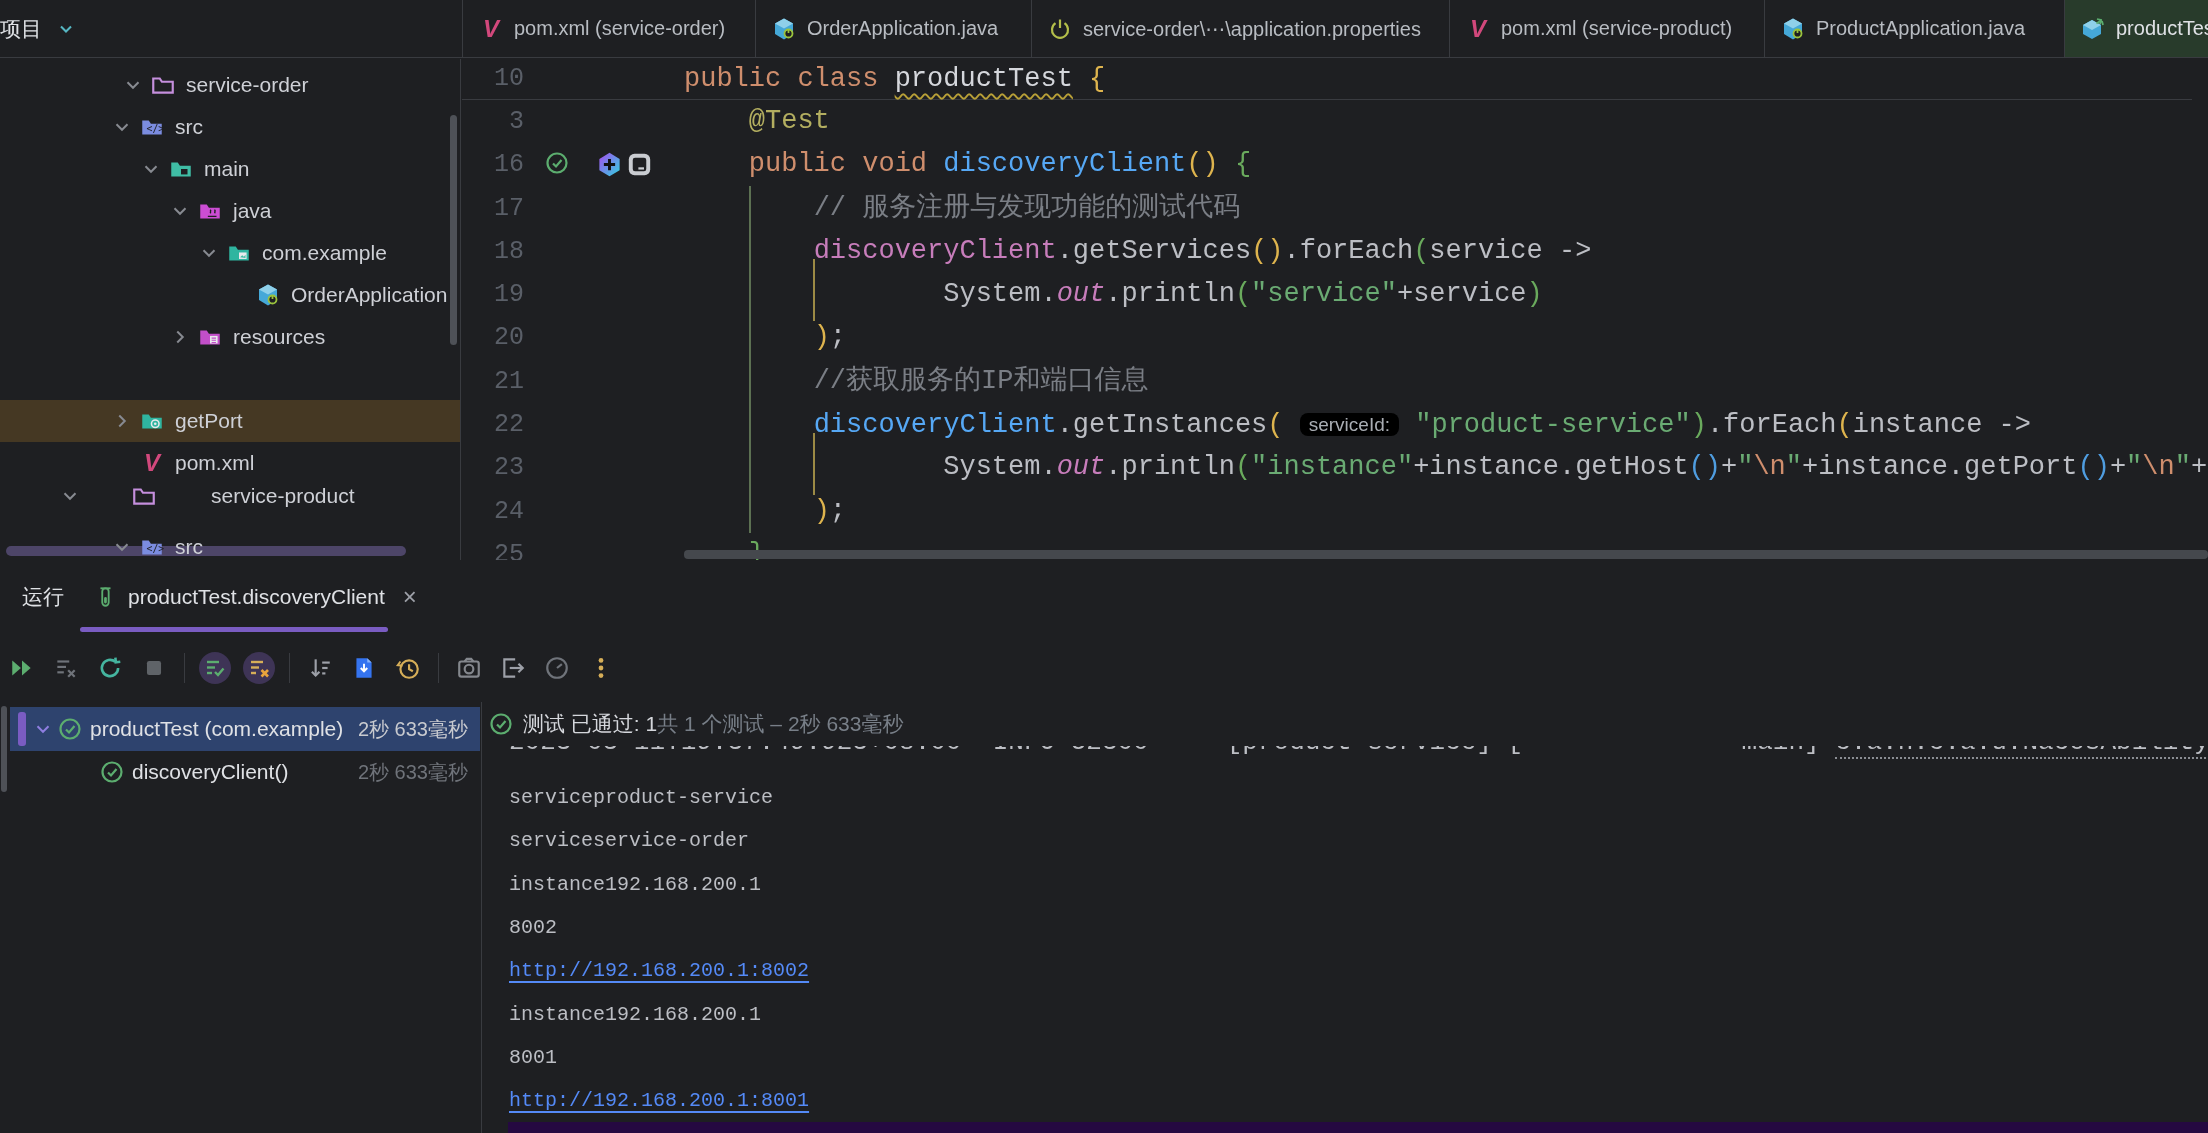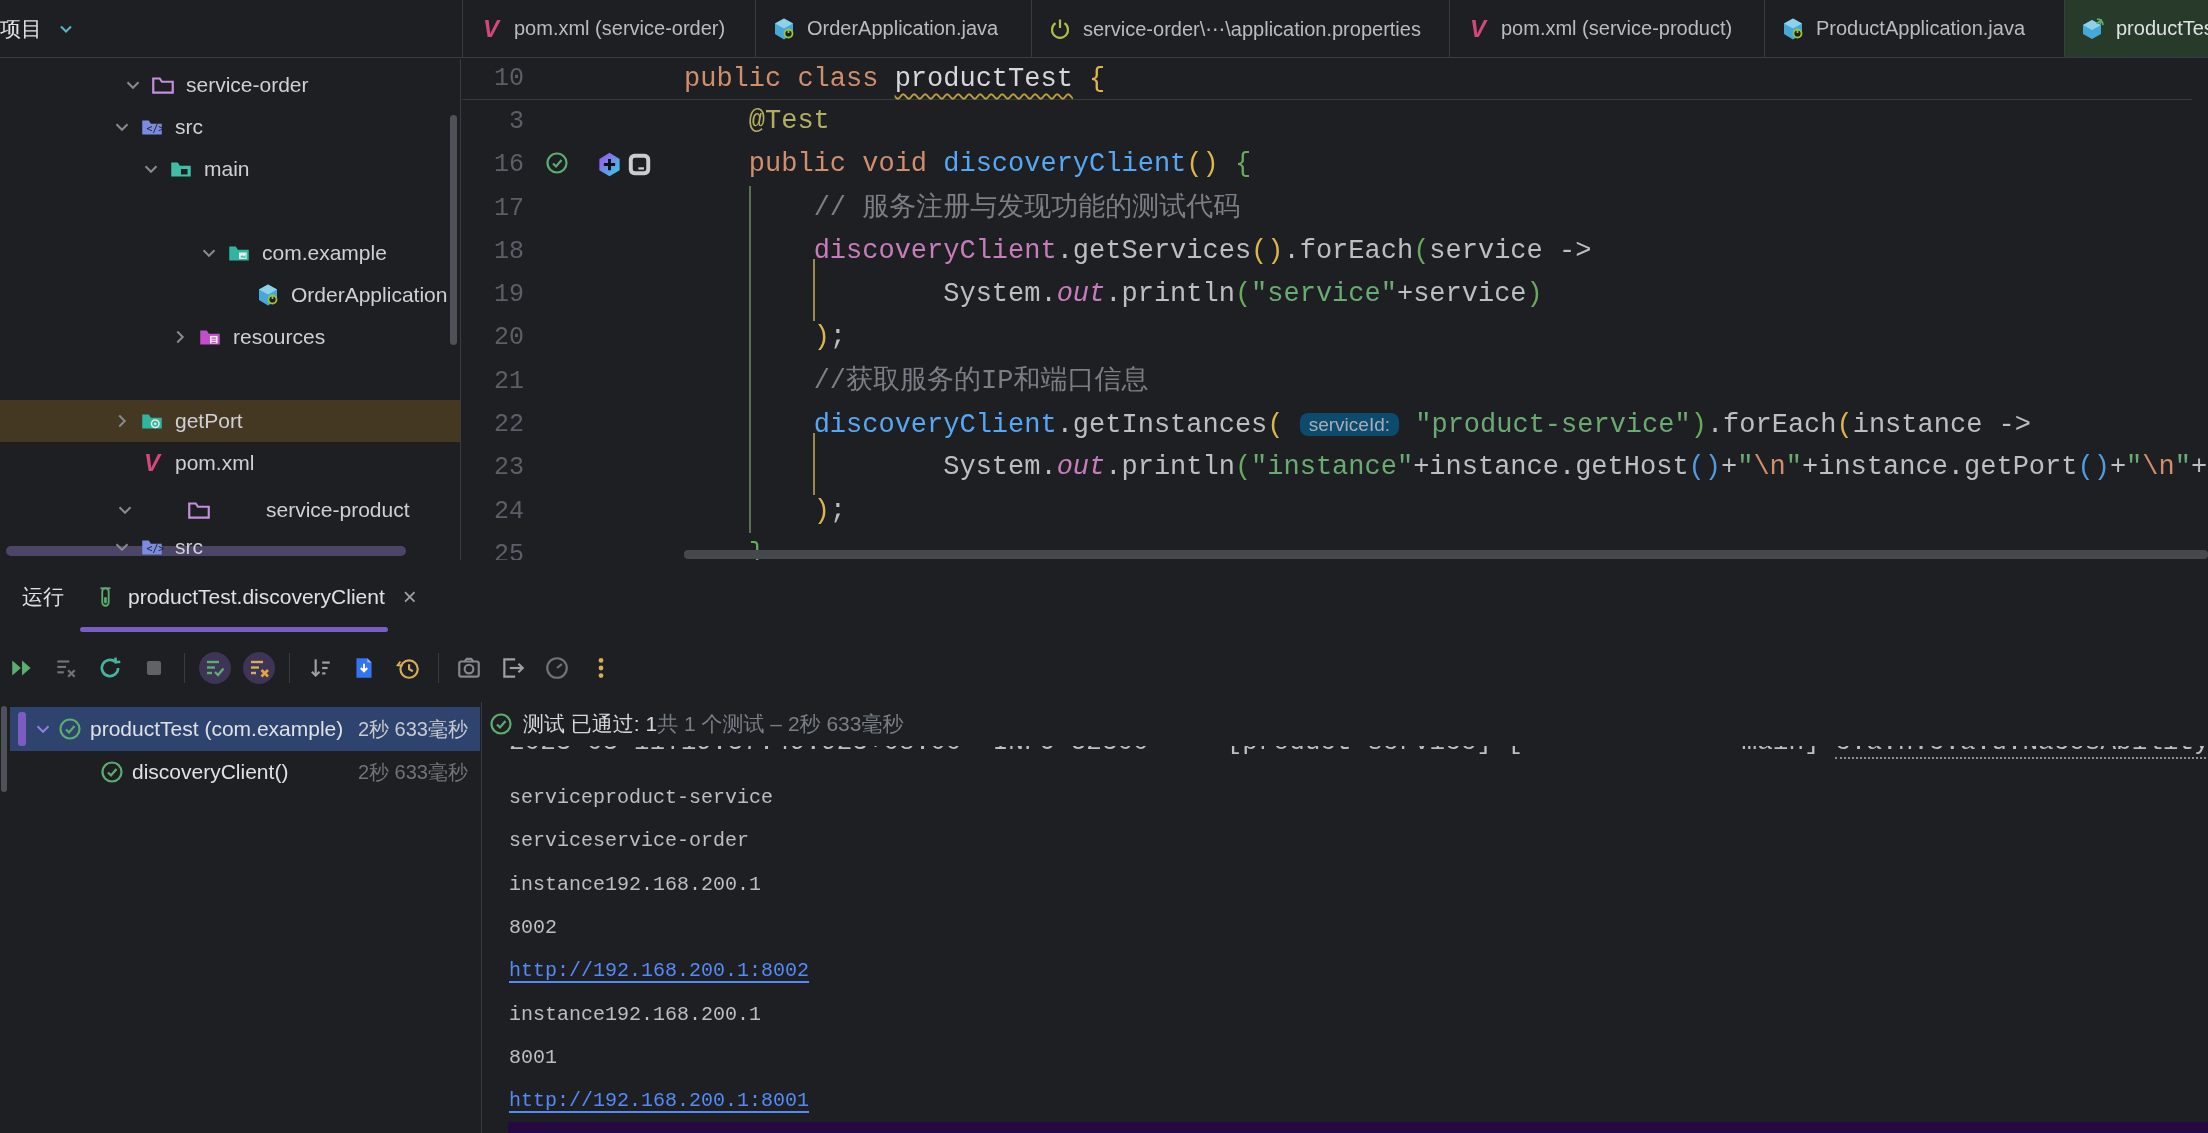--- a/index.html
+++ b/index.html
@@ -35,21 +35,21 @@
   #sticky .cline{height:40px;}
   #sticky .lnum,#sticky .ltext{line-height:40px;}
   #codelines{position:absolute;top:41px;left:0;right:0;z-index:1;}
   .cline{position:relative;height:43.3px;}
   .lnum{position:absolute;left:0;width:62px;text-align:right;color:#5a5f68;font-size:25px;line-height:43.3px;}
   .ltext{position:absolute;left:222px;top:0;line-height:43.3px;white-space:pre;}
   .kw{color:#cf8e6d;} .cls{color:#d5d7dc;text-decoration:underline wavy #b8a037 2px;text-underline-offset:7px;}
   .ann{color:#b3ae60;} .mth{color:#56a8f5;} .cmt{color:#7a7e85;} .fld{color:#c77dbb;}
   .fldi{color:#c77dbb;font-style:italic;} .str{color:#6aab73;} .esc{color:#cf8e6d;}
   .pln{color:#bcbec4;} .by{color:#deb44e;} .bg2{color:#6aaa5d;} .bb{color:#4f9de0;} .ref{color:#56a8f5;}
-  .hint{background:#0c4a6e;color:#a9adb3;border-radius:8px;padding:1px 9px;font-size:19px;
+  .hint{background:#000000;color:#a9adb3;border-radius:8px;padding:1px 9px;font-size:19px;
         font-family:"Liberation Sans",sans-serif;vertical-align:middle;}
   .guide{position:absolute;width:2px;z-index:0;}
   #escroll{position:absolute;left:222px;right:0;top:491px;height:9px;background:#45484d;border-radius:4px;z-index:4;}
   .gutico{position:absolute;width:27px;height:27px;z-index:2;}
   
   #runpanel{position:absolute;left:0;top:561px;width:2208px;height:572px;}
   #run-title{position:absolute;left:22px;top:22px;font-size:21px;color:#dfe1e5;}
   #run-tab{position:absolute;left:84px;top:10px;height:52px;display:flex;align-items:center;gap:12px;
            font-size:21px;color:#dfe1e5;padding:0 10px;}
   #run-tab-underline{position:absolute;left:80px;top:66px;width:308px;height:5px;background:#7a5cc2;border-radius:3px;}
@@ -185,20 +185,34 @@
           </svg>
         </span>
         <span class="tico">
           <svg width="26" height="26" viewBox="0 0 24 24">
             <path d="M3 6h6l2 3h10v10H3z" fill="#3fbda5"></path>
             <rect x="12" y="12" width="6" height="5" fill="#1e1f22"></rect>
           </svg>
         </span>
         <span class="tlabel">main</span>
       </div>
+      <div class="trow" style="top: 131px; padding-left: 167px;">
+        <span class="tchev">
+          <svg width="22" height="22" viewBox="0 0 24 24" fill="none" stroke="#878a91" stroke-width="2.2">
+            <polyline points="6,9 12,15 18,9"></polyline>
+          </svg>
+        </span>
+        <span class="tico">
+          <svg width="26" height="26" viewBox="0 0 24 24">
+            <path d="M3 6h6l2 3h10v10H3z" fill="#cc4dd4"></path>
+            <path d="M12 11c2 1-1 2 1 3m3-3c2 1-1 2 1 3M10 17h8" stroke="#1e1f22" stroke-width="1.3" fill="none"></path>
+          </svg>
+        </span>
+        <span class="tlabel">java</span>
+      </div>
       <div class="trow" style="top: 173px; padding-left: 196px;">
         <span class="tchev">
           <svg width="22" height="22" viewBox="0 0 24 24" fill="none" stroke="#878a91" stroke-width="2.2">
             <polyline points="6,9 12,15 18,9"></polyline>
           </svg>
         </span>
         <span class="tico">
           <svg width="26" height="26" viewBox="0 0 24 24">
             <path d="M3 6h6l2 3h10v10H3z" fill="#2fb5a0"></path>
             <rect x="12" y="11.5" width="7" height="6" fill="#e8eaec"></rect>
@@ -249,21 +263,21 @@
         </span>
         <span class="tlabel">getPort</span>
       </div>
       <div class="trow" style="top: 383px; padding-left: 109px;">
         <span class="tchev"></span>
         <span class="tico">
           <span class="maven-v">V</span>
         </span>
         <span class="tlabel">pom.xml</span>
       </div>
-      <div class="trow" style="top: 430px; padding-left: 112px; gap: 44px;">
+      <div class="trow" style="top: 416px; padding-left: 57px; gap: 44px;">
         <span class="tchev">
           <svg width="22" height="22" viewBox="0 0 24 24" fill="none" stroke="#878a91" stroke-width="2.2">
             <polyline points="6,9 12,15 18,9"></polyline>
           </svg>
         </span>
         <span class="tico">
           <svg width="26" height="26" viewBox="0 0 24 24" fill="none" stroke="#c58fdd" stroke-width="2">
             <path d="M3 6h6l2 3h10v10H3z"></path>
           </svg>
         </span>

